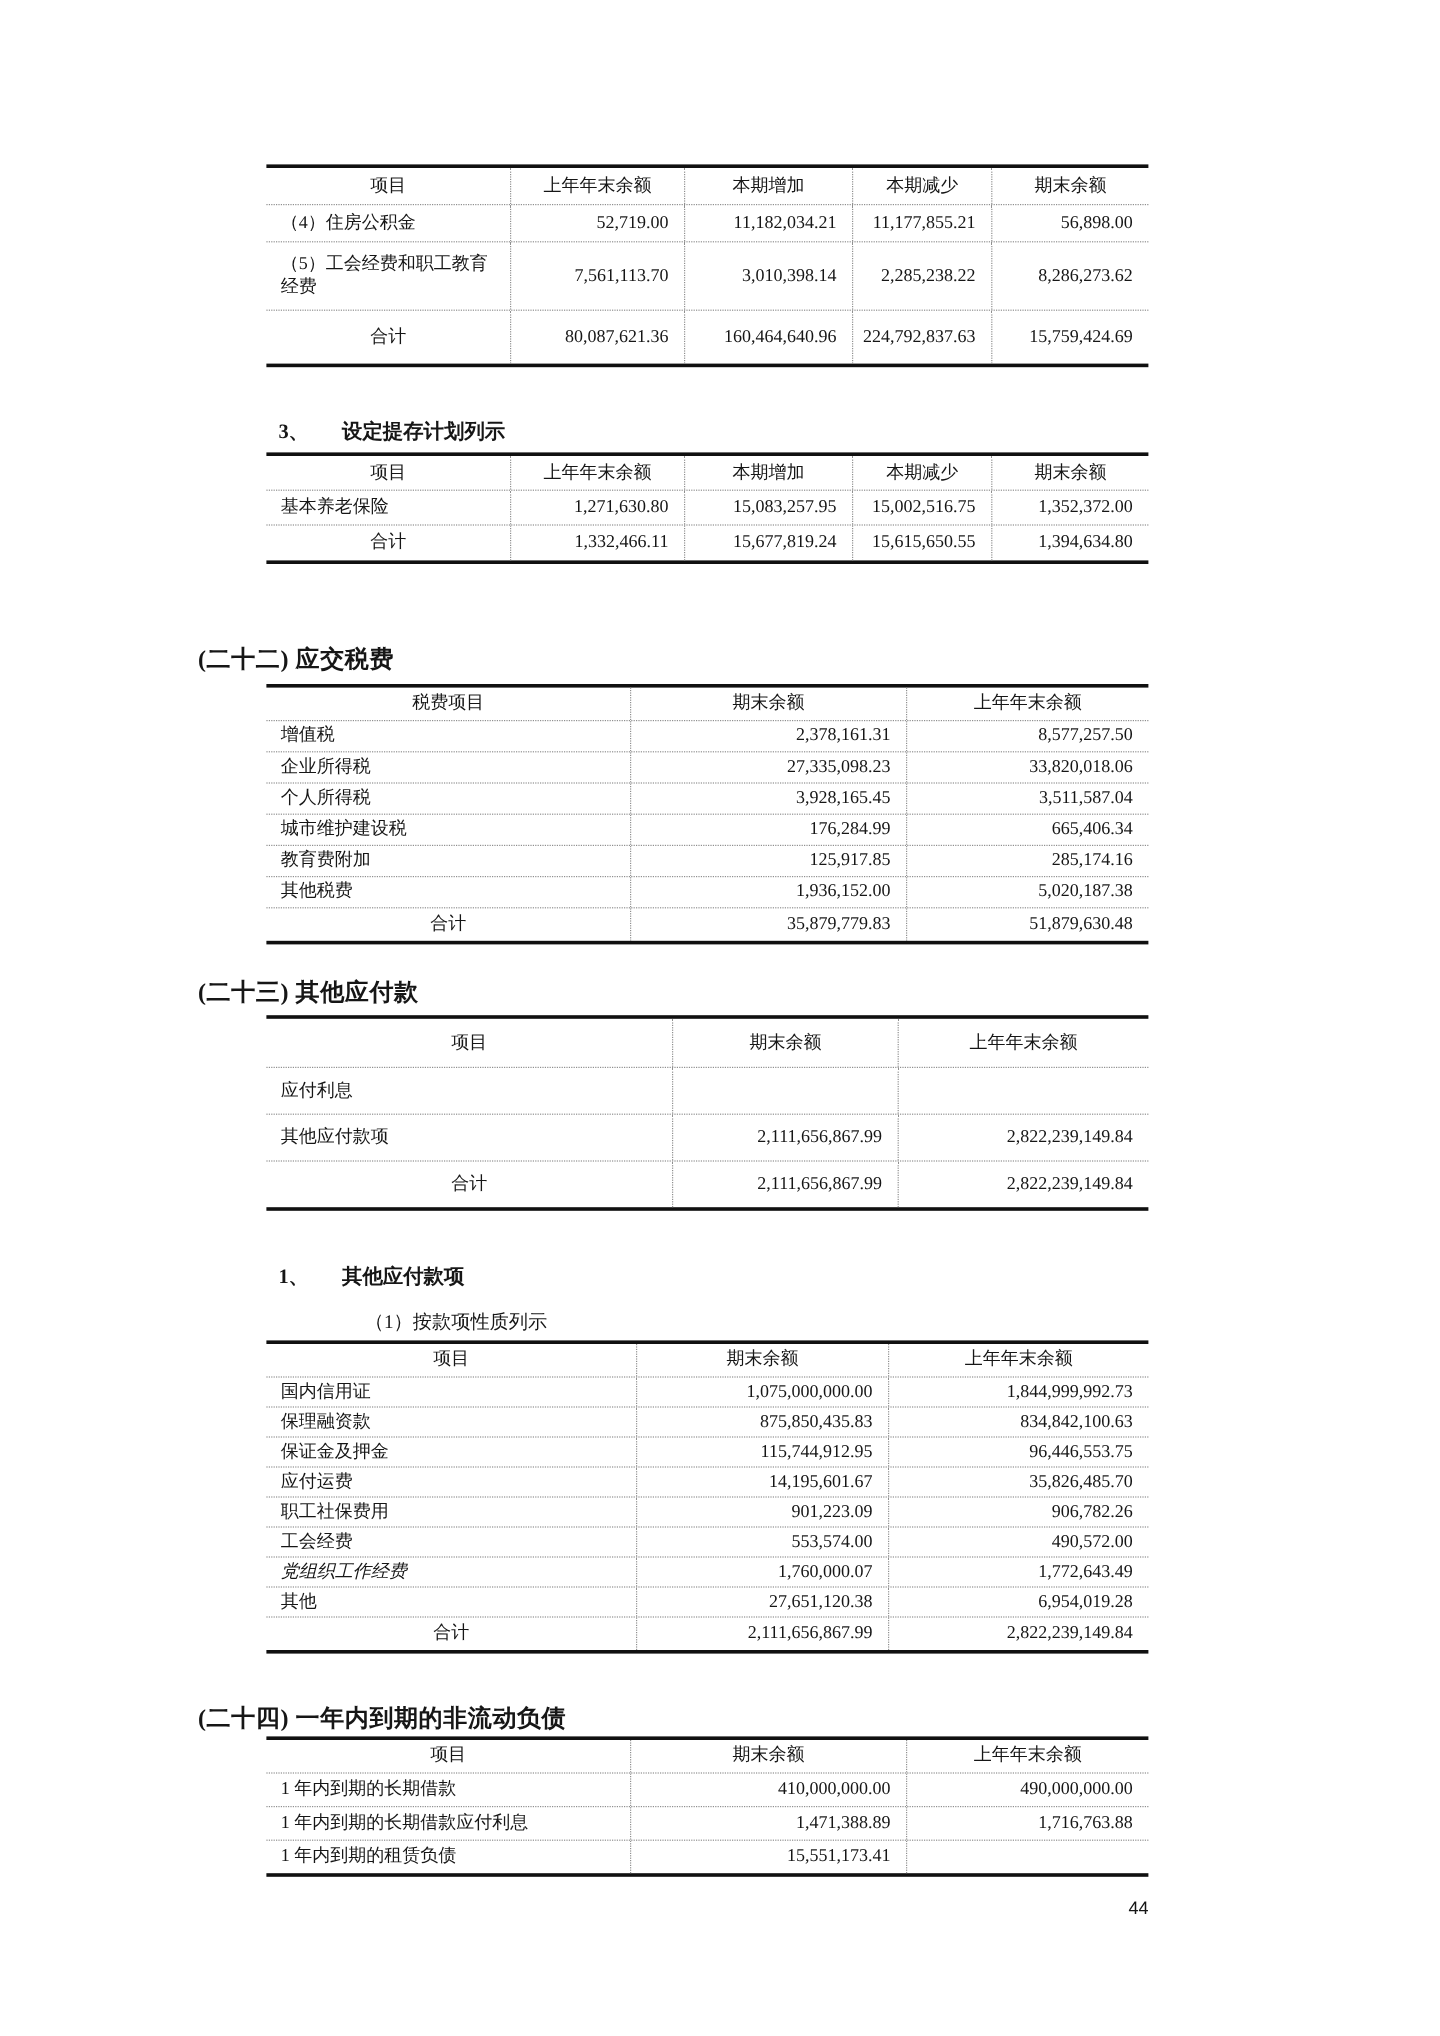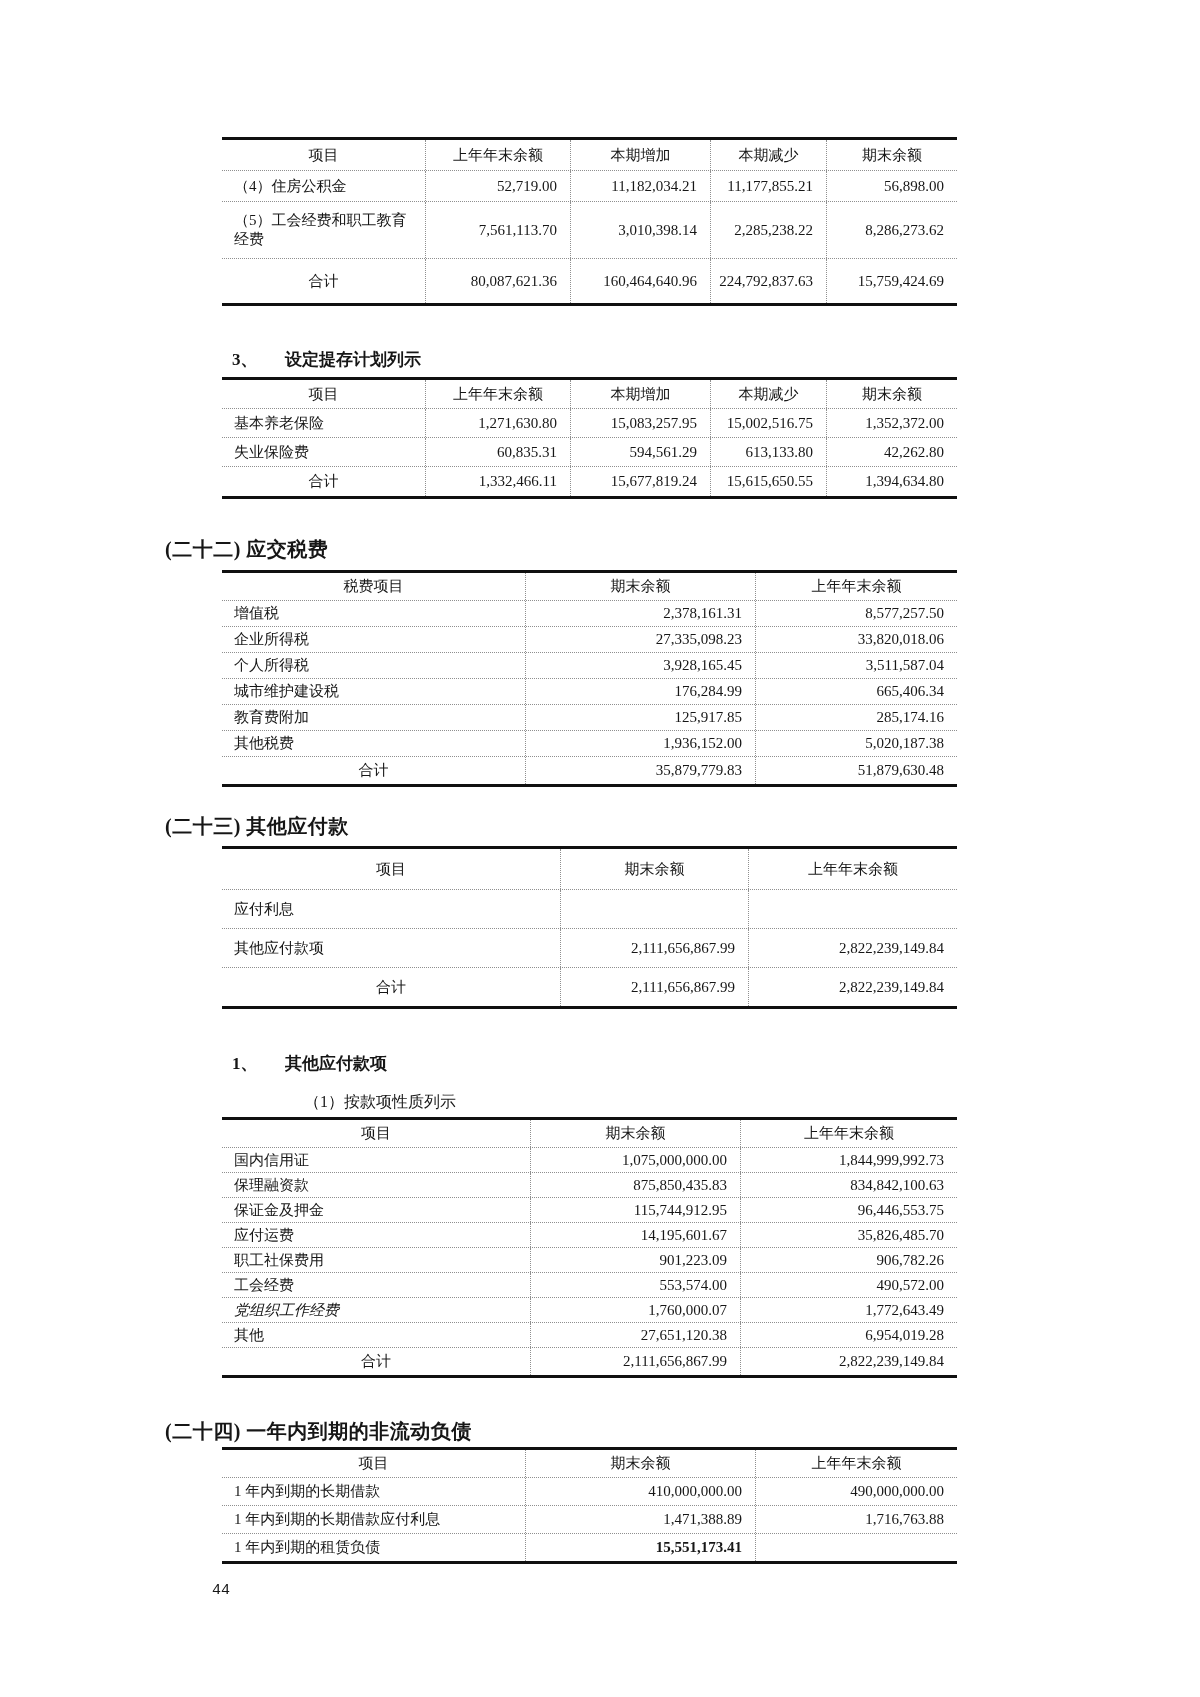--- a/index.html
+++ b/index.html
@@ -35,22 +35,22 @@
     letter-spacing:0.5px;white-space:nowrap;
   }
   .heading-num{
     position:absolute;left:232px;font-size:17px;font-weight:bold;white-space:nowrap;
   }
   .heading-num .num{display:inline-block;width:53px;}
   .heading-sub{
     position:absolute;left:304px;font-size:16px;font-weight:normal;white-space:nowrap;
   }
   .page-number{
-    position:absolute;left:212px;width:735px;text-align:left;
-    font-size:15px;font-family:Liberation Mono, monospace;
+    position:absolute;left:222px;width:735px;text-align:right;
+    font-size:15px;font-family:Liberation Sans, sans-serif;
   }
 </style>
 </head>
 <body>
 
 <div class="tbl t1" style="top:137px">
     <div class="row header-row">
       <div class="c center" style="width: 203px;">项目</div>
       <div class="c center" style="width: 145px;">上年年末余额</div>
       <div class="c center" style="width: 140px;">本期增加</div>
@@ -91,27 +91,20 @@
       <div class="c center" style="width: 116px;">本期减少</div>
       <div class="c center" style="width: 131px;">期末余额</div>
     </div>
     <div class="row">
       <div class="c left" style="width: 203px;">基本养老保险</div>
       <div class="c right" style="width: 145px; text-align: center;">1,271,630.80</div>
       <div class="c right" style="width: 140px;">15,083,257.95</div>
       <div class="c right" style="width: 116px;">15,002,516.75</div>
       <div class="c right" style="width: 131px;">1,352,372.00</div>
     </div>
-    <div class="row">
-      <div class="c left" style="width: 203px;">失业保险费</div>
-      <div class="c right" style="width: 145px;">60,835.31</div>
-      <div class="c right" style="width: 140px;">594,561.29</div>
-      <div class="c right" style="width: 116px;">613,133.80</div>
-      <div class="c right" style="width: 131px;">42,262.80</div>
-    </div>
     <div class="row total-row">
       <div class="c center" style="width: 203px;">合计</div>
       <div class="c right" style="width: 145px;">1,332,466.11</div>
       <div class="c right" style="width: 140px;">15,677,819.24</div>
       <div class="c right" style="width: 116px;">15,615,650.55</div>
       <div class="c right" style="width: 131px;">1,394,634.80</div>
     </div>
   </div>
 
 <div class="heading-major" style="top:536px">(二十二) 应交税费</div>
@@ -251,18 +244,18 @@
       <div class="c right" style="width: 230px;">410,000,000.00</div>
       <div class="c right" style="width: 202px;">490,000,000.00</div>
     </div>
     <div class="row">
       <div class="c left" style="width: 303px;">1 年内到期的长期借款应付利息</div>
       <div class="c right" style="width: 230px;">1,471,388.89</div>
       <div class="c right" style="width: 202px;">1,716,763.88</div>
     </div>
     <div class="row">
       <div class="c left" style="width: 303px;">1 年内到期的租赁负债</div>
-      <div class="c right" style="width: 230px; font-weight: bold;">15,551,173.41</div>
+      <div class="c right" style="width: 230px;">15,551,173.41</div>
       <div class="c right" style="width: 202px;"></div>
     </div>
   </div>
 
 <div class="page-number" style="top:1582px">44</div>
 
 </body></html>

